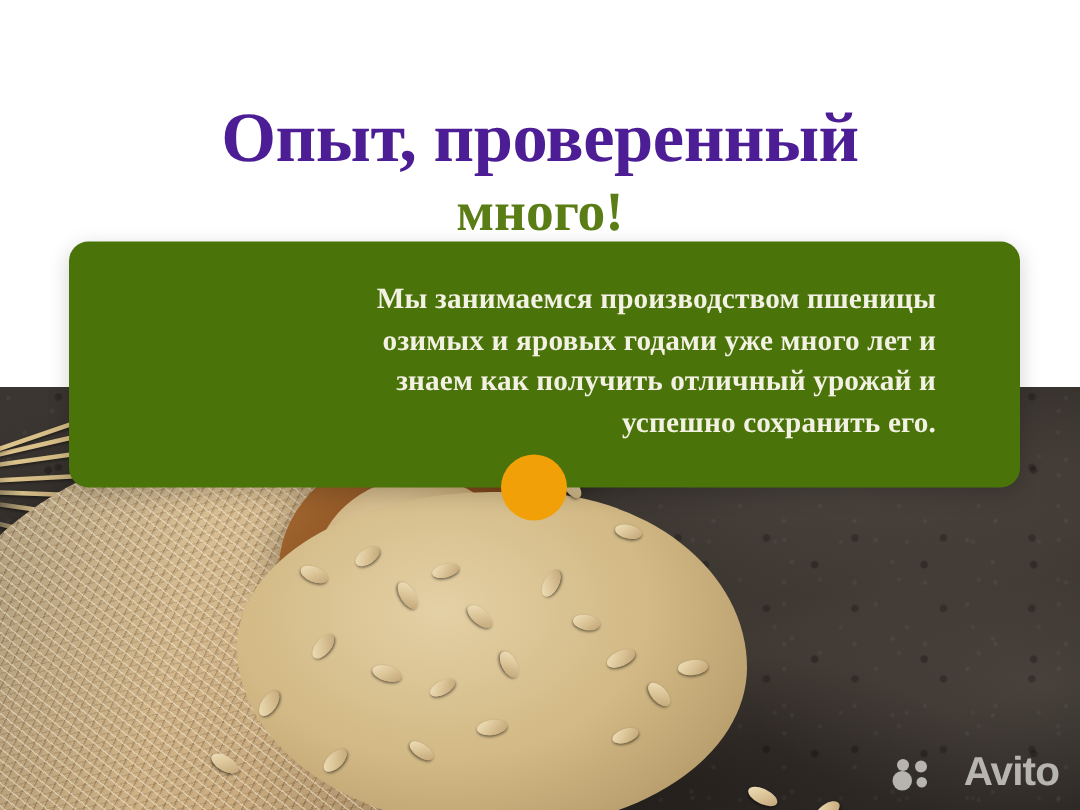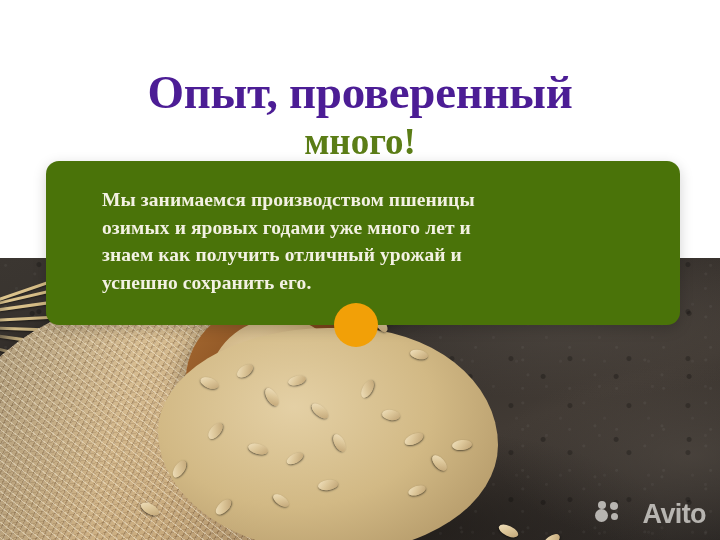--- a/index.html
+++ b/index.html
@@ -197,21 +197,21 @@
     height: 164px;
     background: #4a7309;
     border-radius: 13px;
     box-shadow: 0 4px 14px rgba(0,0,0,.18);
   }
   .card-text {
     position: absolute;
     left: 56px;
     right: 56px;
     top: 25px;
-    text-align: left;
+    text-align: right;
     color: #f3f1e3;
     font-size: 19.5px;
     font-weight: bold;
     line-height: 27.5px;
     letter-spacing: .1px;
   }
 
   
   .dot {
     position: absolute;
@@ -222,21 +222,21 @@
     border-radius: 50%;
     background: #f2a007;
   }
 
   
   .watermark {
     position: absolute;
     right: 14px;
     bottom: 12px;
     display: flex;
-    align-items: flex-start;
+    align-items: flex-end;
     gap: 22px;
     opacity: .80;
   }
   .wm-mark {
     position: relative;
     width: 26px;
     height: 22px;
   }
   .wm-mark i {
     position: absolute;

